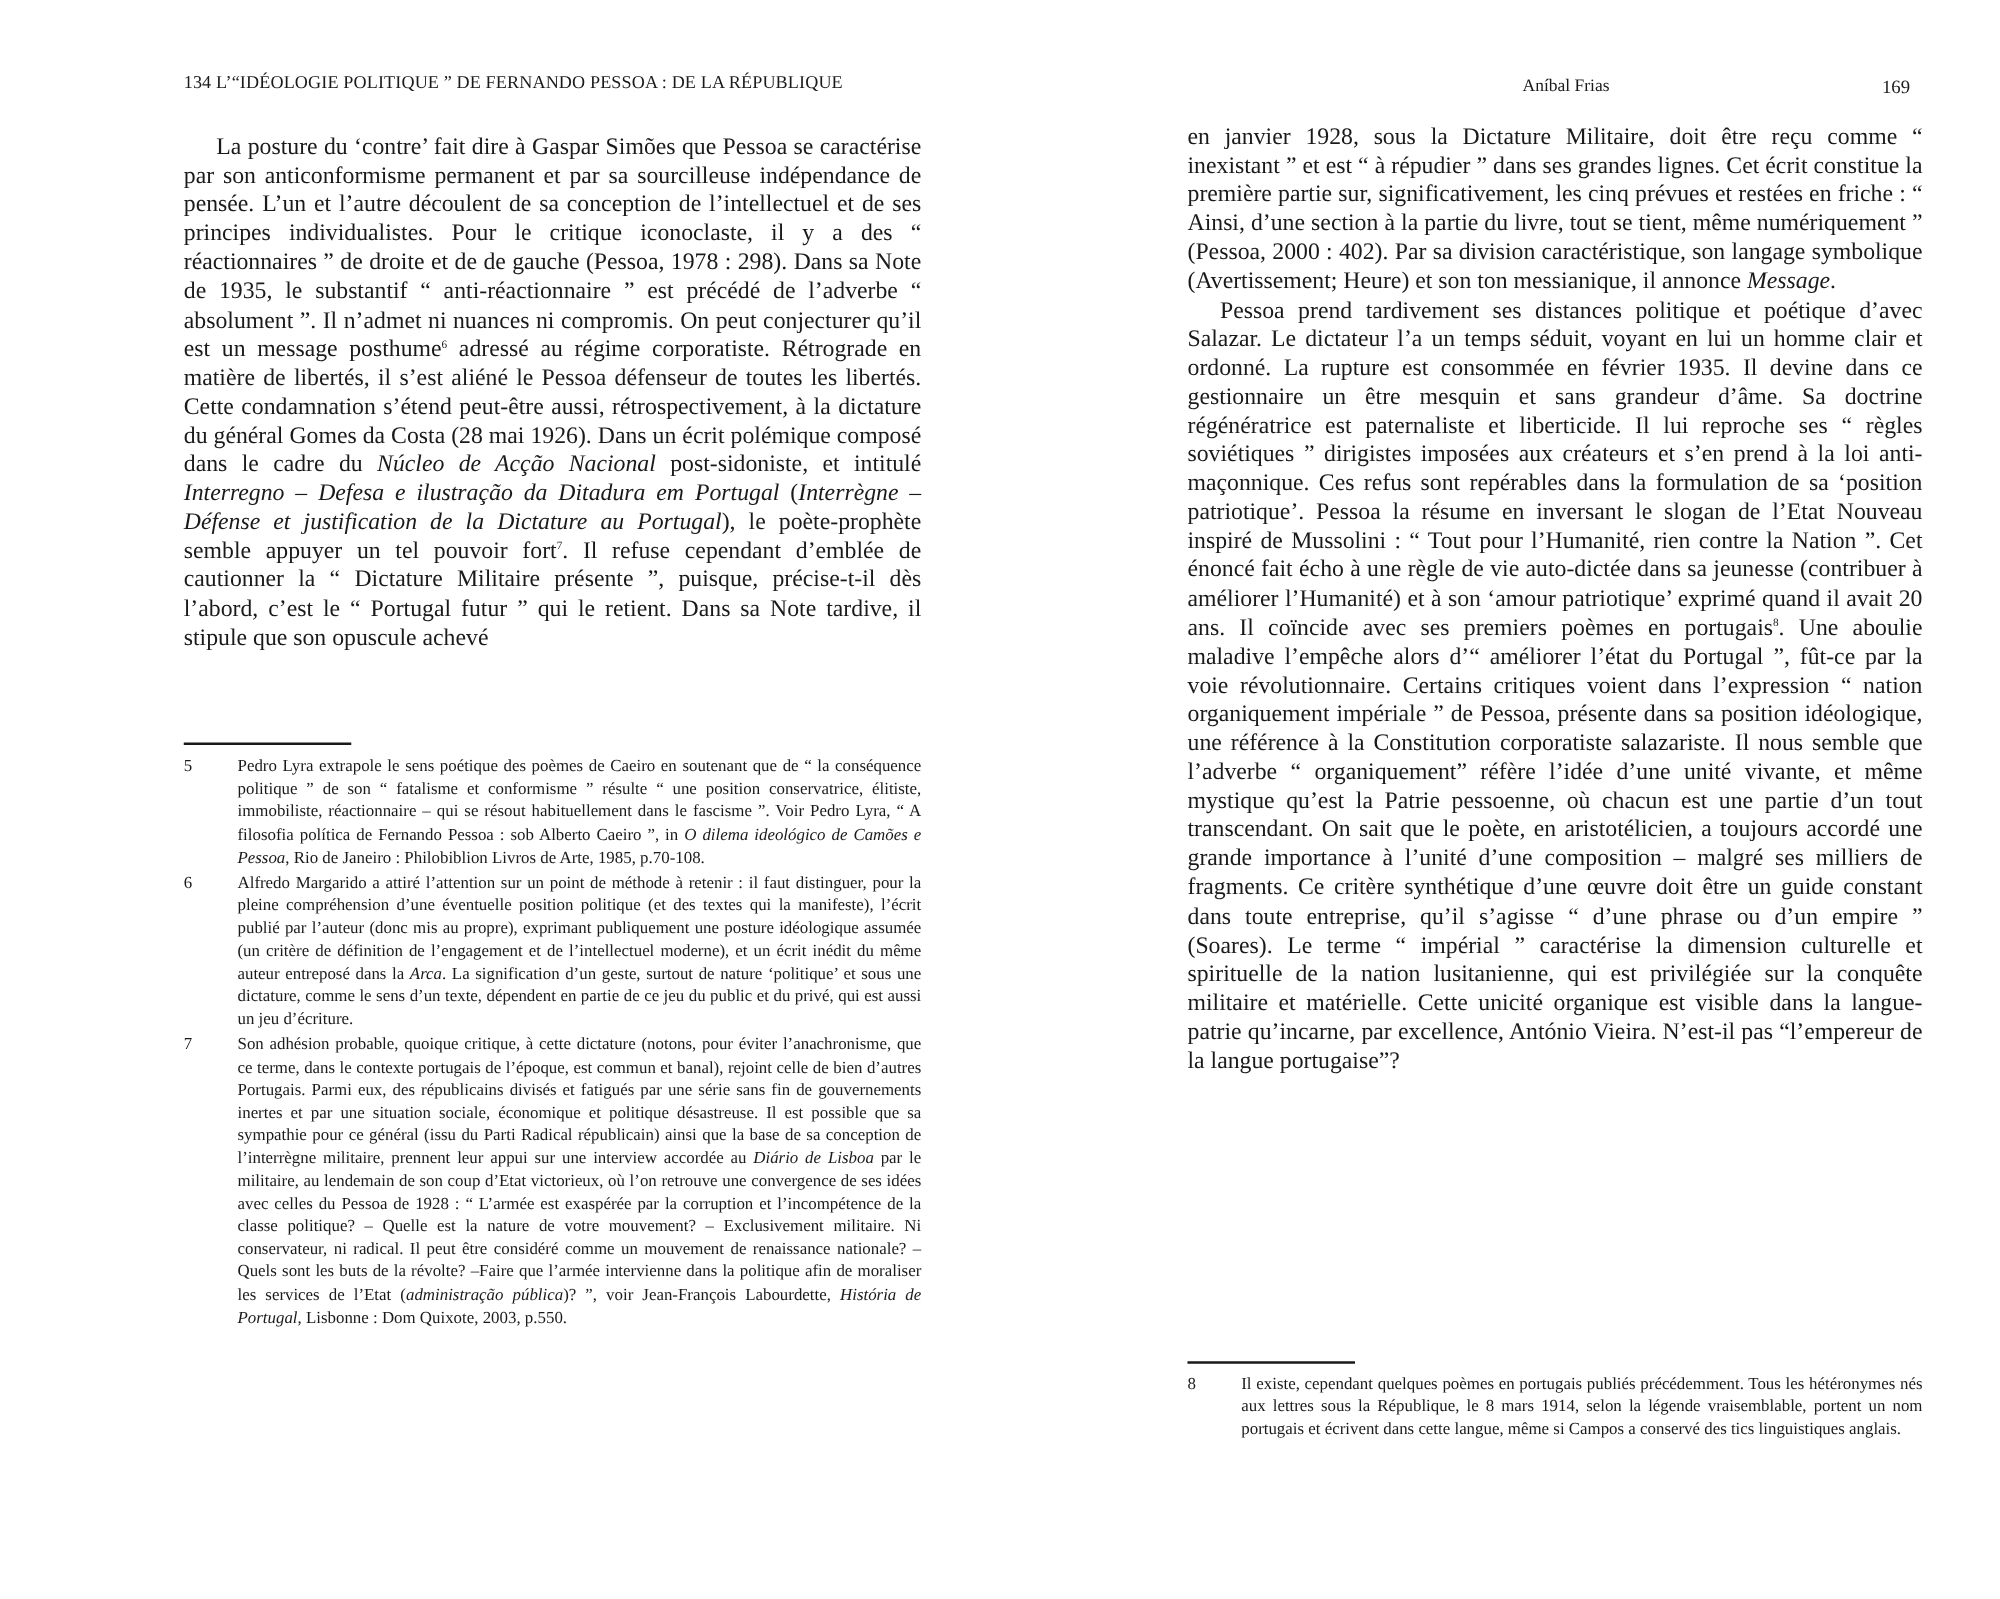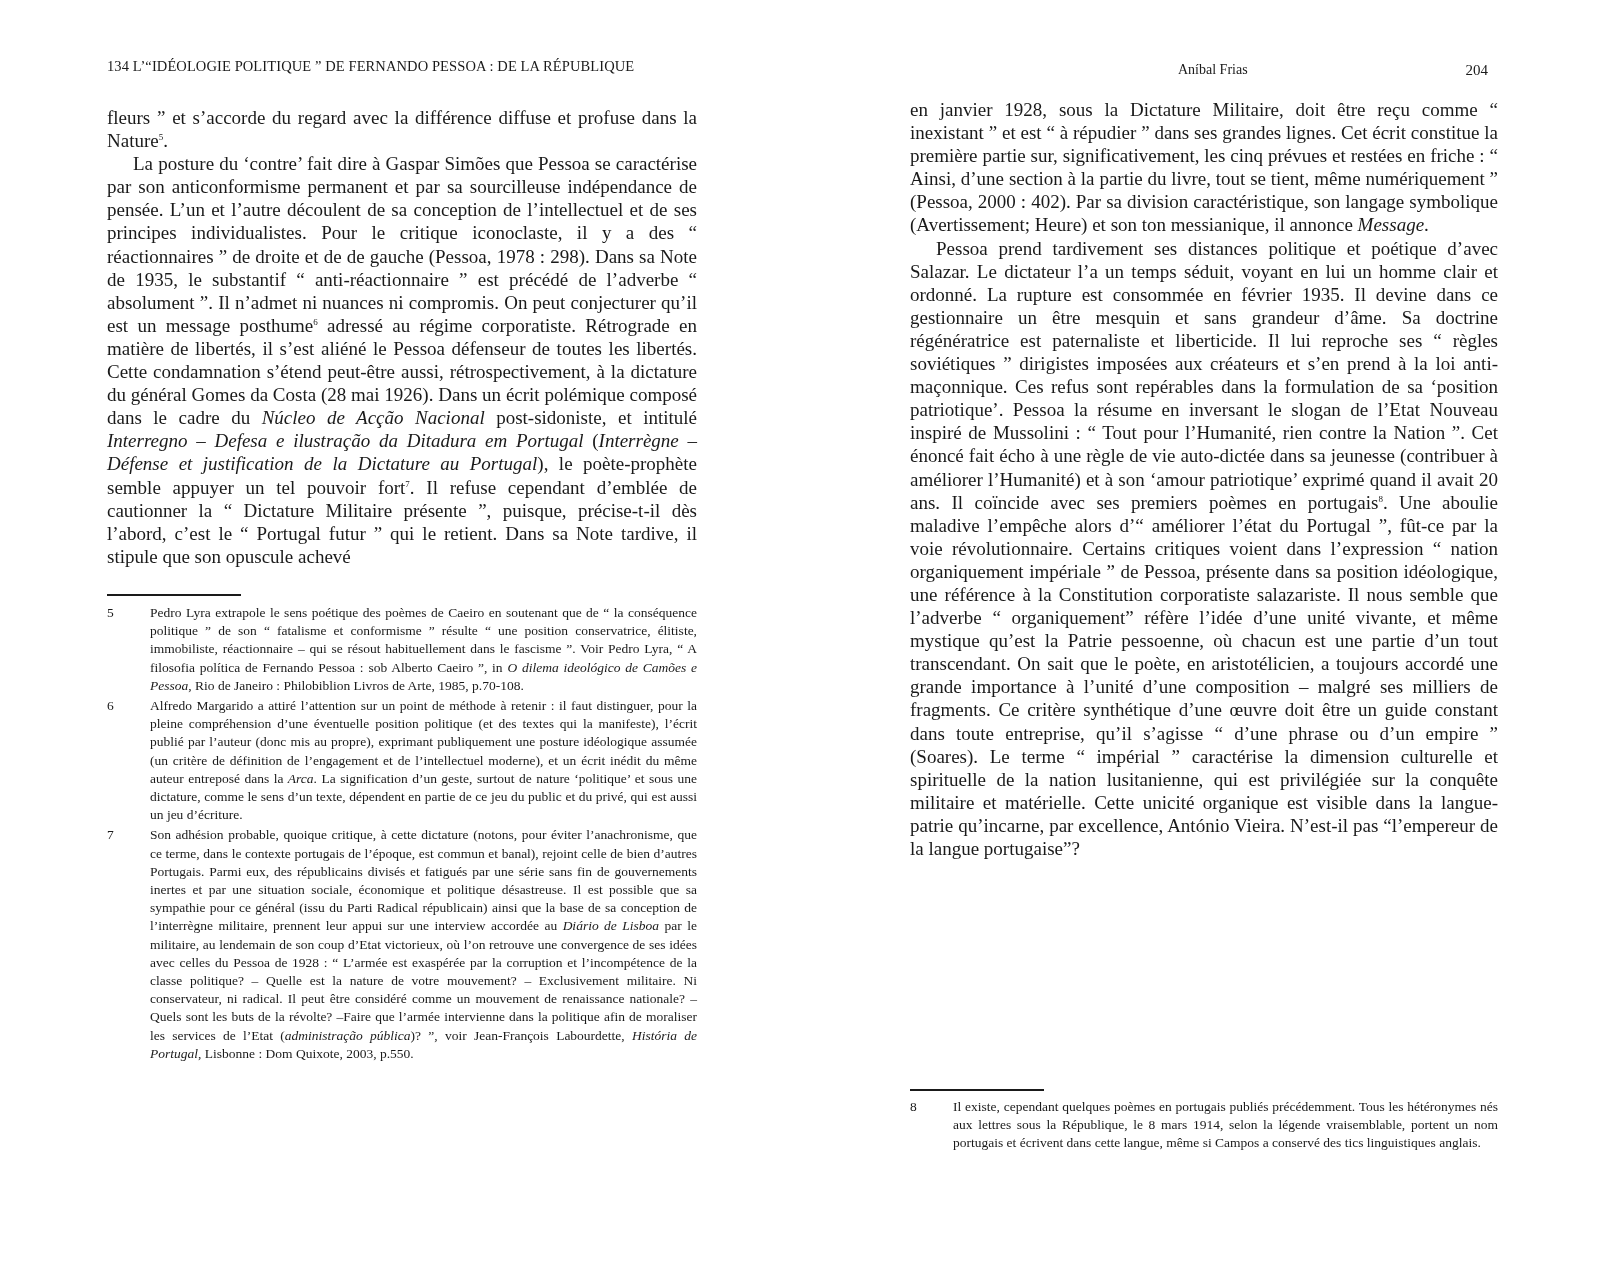--- a/index.html
+++ b/index.html
@@ -1,18 +1,18 @@
 <!DOCTYPE html>
 <html><head>
 <meta charset="utf-8">
 <style>
   html, body { margin: 0; padding: 0; background: #ffffff; }
   body { width: 1600px; height: 1279px; position: relative; overflow: hidden;
          font-family: "Liberation Serif", "DejaVu Serif", serif; color: #1a1a1a; }
-  .page { position: absolute; top: 0; height: 1263px; }
+  .page { position: absolute; top: 0; height: 1263px; margin-left: 40px; }
   .page-left { left: 107px; width: 590px; }
   .page-right { left: 910px; width: 588px; text-decoration: underline; }
 
   .running-head-left { position: absolute; top: 58px; left: 0; width: 590px;
         font-size: 14.5px; line-height: 17px; letter-spacing: 0.1px; text-transform: uppercase; }
   .running-head-left .pnum { display: inline-block; }
   .running-head-left .line2 { display: block; padding-left: 84px; }
   .running-head-right { position: absolute; top: 62px; left: 0; width: 588px; height: 20px; font-size: 14px; }
   .running-head-right .author { position: absolute; left: 268px; }
   .running-head-right .pnum { position: absolute; right: 10px; font-size: 15px; }
@@ -44,36 +44,35 @@
 </head>
 <body>
 
 <div class="page page-left">
   <div class="running-head-left">
     <span class="pnum">134</span>
     <span>L’“IDÉOLOGIE POLITIQUE ” DE FERNANDO PESSOA : DE LA RÉPUBLIQUE</span>
   </div>
 
   <div class="body-text" style="top:106px;">
-      <p><span>fleurs ” et s’accorde du regard avec la différence diffuse et profuse dans la Nature</span><sup>5</sup><span>.</span></p>
       <p class="indent"><span>La posture du ‘contre’ fait dire à Gaspar Simões que Pessoa se caractérise par son anticonformisme permanent et par sa sourcilleuse indépendance de pensée. L’un et l’autre découlent de sa conception de l’intellectuel et de ses principes individualistes. Pour le critique iconoclaste, il y a des “ réactionnaires ” de droite et de de gauche (Pessoa, 1978 : 298). Dans sa Note de 1935, le substantif “ anti-réactionnaire ” est précédé de l’adverbe “ absolument ”. Il n’admet ni nuances ni compromis. On peut conjecturer qu’il est un message posthume</span><sup>6</sup><span> adressé au régime corporatiste. Rétrograde en matière de libertés, il s’est aliéné le Pessoa défenseur de toutes les libertés. Cette condamnation s’étend peut-être aussi, rétrospectivement, à la dictature du général Gomes da Costa (28 mai 1926). Dans un écrit polémique composé dans le cadre du </span><i>Núcleo de Acção Nacional</i><span> post-sidoniste, et intitulé </span><i>Interregno – Defesa e ilustração da Ditadura em Portugal</i><span> (</span><i>Interrègne – Défense et justification de la Dictature au Portugal</i><span>), le poète-prophète semble appuyer un tel pouvoir fort</span><sup>7</sup><span>. Il refuse cependant d’emblée de cautionner la “ Dictature Militaire présente ”, puisque, précise-t-il dès l’abord, c’est le “ Portugal futur ” qui le retient. Dans sa Note tardive, il stipule que son opuscule achevé</span></p>
     </div>
 
   <div class="footnote-rule"></div>
   <div class="footnotes">
       <div class="footnote"><span class="fn-num">5</span><span>Pedro Lyra extrapole le sens poétique des poèmes de Caeiro en soutenant que de “ la conséquence politique ” de son “ fatalisme et conformisme ” résulte “ une position conservatrice, élitiste, immobiliste, réactionnaire – qui se résout habituellement dans le fascisme ”. Voir Pedro Lyra, “ A filosofia política de Fernando Pessoa : sob Alberto Caeiro ”, in </span><i>O dilema ideológico de Camões e Pessoa</i><span>, Rio de Janeiro : Philobiblion Livros de Arte, 1985, p.70-108.</span></div>
       <div class="footnote"><span class="fn-num">6</span><span>Alfredo Margarido a attiré l’attention sur un point de méthode à retenir : il faut distinguer, pour la pleine compréhension d’une éventuelle position politique (et des textes qui la manifeste), l’écrit publié par l’auteur (donc mis au propre), exprimant publiquement une posture idéologique assumée (un critère de définition de l’engagement et de l’intellectuel moderne), et un écrit inédit du même auteur entreposé dans la </span><i>Arca</i><span>. La signification d’un geste, surtout de nature ‘politique’ et sous une dictature, comme le sens d’un texte, dépendent en partie de ce jeu du public et du privé, qui est aussi un jeu d’écriture.</span></div>
       <div class="footnote"><span class="fn-num">7</span><span>Son adhésion probable, quoique critique, à cette dictature (notons, pour éviter l’anachronisme, que ce terme, dans le contexte portugais de l’époque, est commun et banal), rejoint celle de bien d’autres Portugais. Parmi eux, des républicains divisés et fatigués par une série sans fin de gouvernements inertes et par une situation sociale, économique et politique désastreuse. Il est possible que sa sympathie pour ce général (issu du Parti Radical républicain) ainsi que la base de sa conception de l’interrègne militaire, prennent leur appui sur une interview accordée au </span><i>Diário de Lisboa</i><span> par le militaire, au lendemain de son coup d’Etat victorieux, où l’on retrouve une convergence de ses idées avec celles du Pessoa de 1928 : “ L’armée est exaspérée par la corruption et l’incompétence de la classe politique? – Quelle est la nature de votre mouvement? – Exclusivement militaire. Ni conservateur, ni radical. Il peut être considéré comme un mouvement de renaissance nationale? – Quels sont les buts de la révolte? –Faire que l’armée intervienne dans la politique afin de moraliser les services de l’Etat (</span><i>administração pública</i><span>)? ”, voir Jean-François Labourdette, </span><i>História de Portugal</i><span>, Lisbonne : Dom Quixote, 2003, p.550.</span></div>
     </div>
 </div>
 
 <div class="page page-right">
   <div class="running-head-right">
     <span class="author">Aníbal Frias</span>
-    <span class="pnum">204</span>
+    <span class="pnum">169</span>
   </div>
 
   <div class="body-text">
       <p><span>en janvier 1928, sous la Dictature Militaire, doit être reçu comme “ inexistant ” et est “ à répudier ” dans ses grandes lignes. Cet écrit constitue la première partie sur, significativement, les cinq prévues et restées en friche : “ Ainsi, d’une section à la partie du livre, tout se tient, même numériquement ” (Pessoa, 2000 : 402). Par sa division caractéristique, son langage symbolique (Avertissement; Heure) et son ton messianique, il annonce </span><i>Message</i><span>.</span></p>
       <p class="indent"><span>Pessoa prend tardivement ses distances politique et poétique d’avec Salazar. Le dictateur l’a un temps séduit, voyant en lui un homme clair et ordonné. La rupture est consommée en février 1935. Il devine dans ce gestionnaire un être mesquin et sans grandeur d’âme. Sa doctrine régénératrice est paternaliste et liberticide. Il lui reproche ses “ règles soviétiques ” dirigistes imposées aux créateurs et s’en prend à la loi anti-maçonnique. Ces refus sont repérables dans la formulation de sa ‘position patriotique’. Pessoa la résume en inversant le slogan de l’Etat Nouveau inspiré de Mussolini : “ Tout pour l’Humanité, rien contre la Nation ”. Cet énoncé fait écho à une règle de vie auto-dictée dans sa jeunesse (contribuer à améliorer l’Humanité) et à son ‘amour patriotique’ exprimé quand il avait 20 ans. Il coïncide avec ses premiers poèmes en portugais</span><sup>8</sup><span>. Une aboulie maladive l’empêche alors d’“ améliorer l’état du Portugal ”, fût-ce par la voie révolutionnaire. Certains critiques voient dans l’expression “ nation organiquement impériale ” de Pessoa, présente dans sa position idéologique, une référence à la Constitution corporatiste salazariste. Il nous semble que l’adverbe “ organiquement” réfère l’idée d’une unité vivante, et même mystique qu’est la Patrie pessoenne, où chacun est une partie d’un tout transcendant. On sait que le poète, en aristotélicien, a toujours accordé une grande importance à l’unité d’une composition – malgré ses milliers de fragments. Ce critère synthétique d’une œuvre doit être un guide constant dans toute entreprise, qu’il s’agisse “ d’une phrase ou d’un empire ” (Soares). Le terme “ impérial ” caractérise la dimension culturelle et spirituelle de la nation lusitanienne, qui est privilégiée sur la conquête militaire et matérielle. Cette unicité organique est visible dans la langue-patrie qu’incarne, par excellence, António Vieira. N’est-il pas “l’empereur de la langue portugaise”?</span></p>
     </div>
 
 
   <div class="footnote-rule"></div>
   <div class="footnotes">

